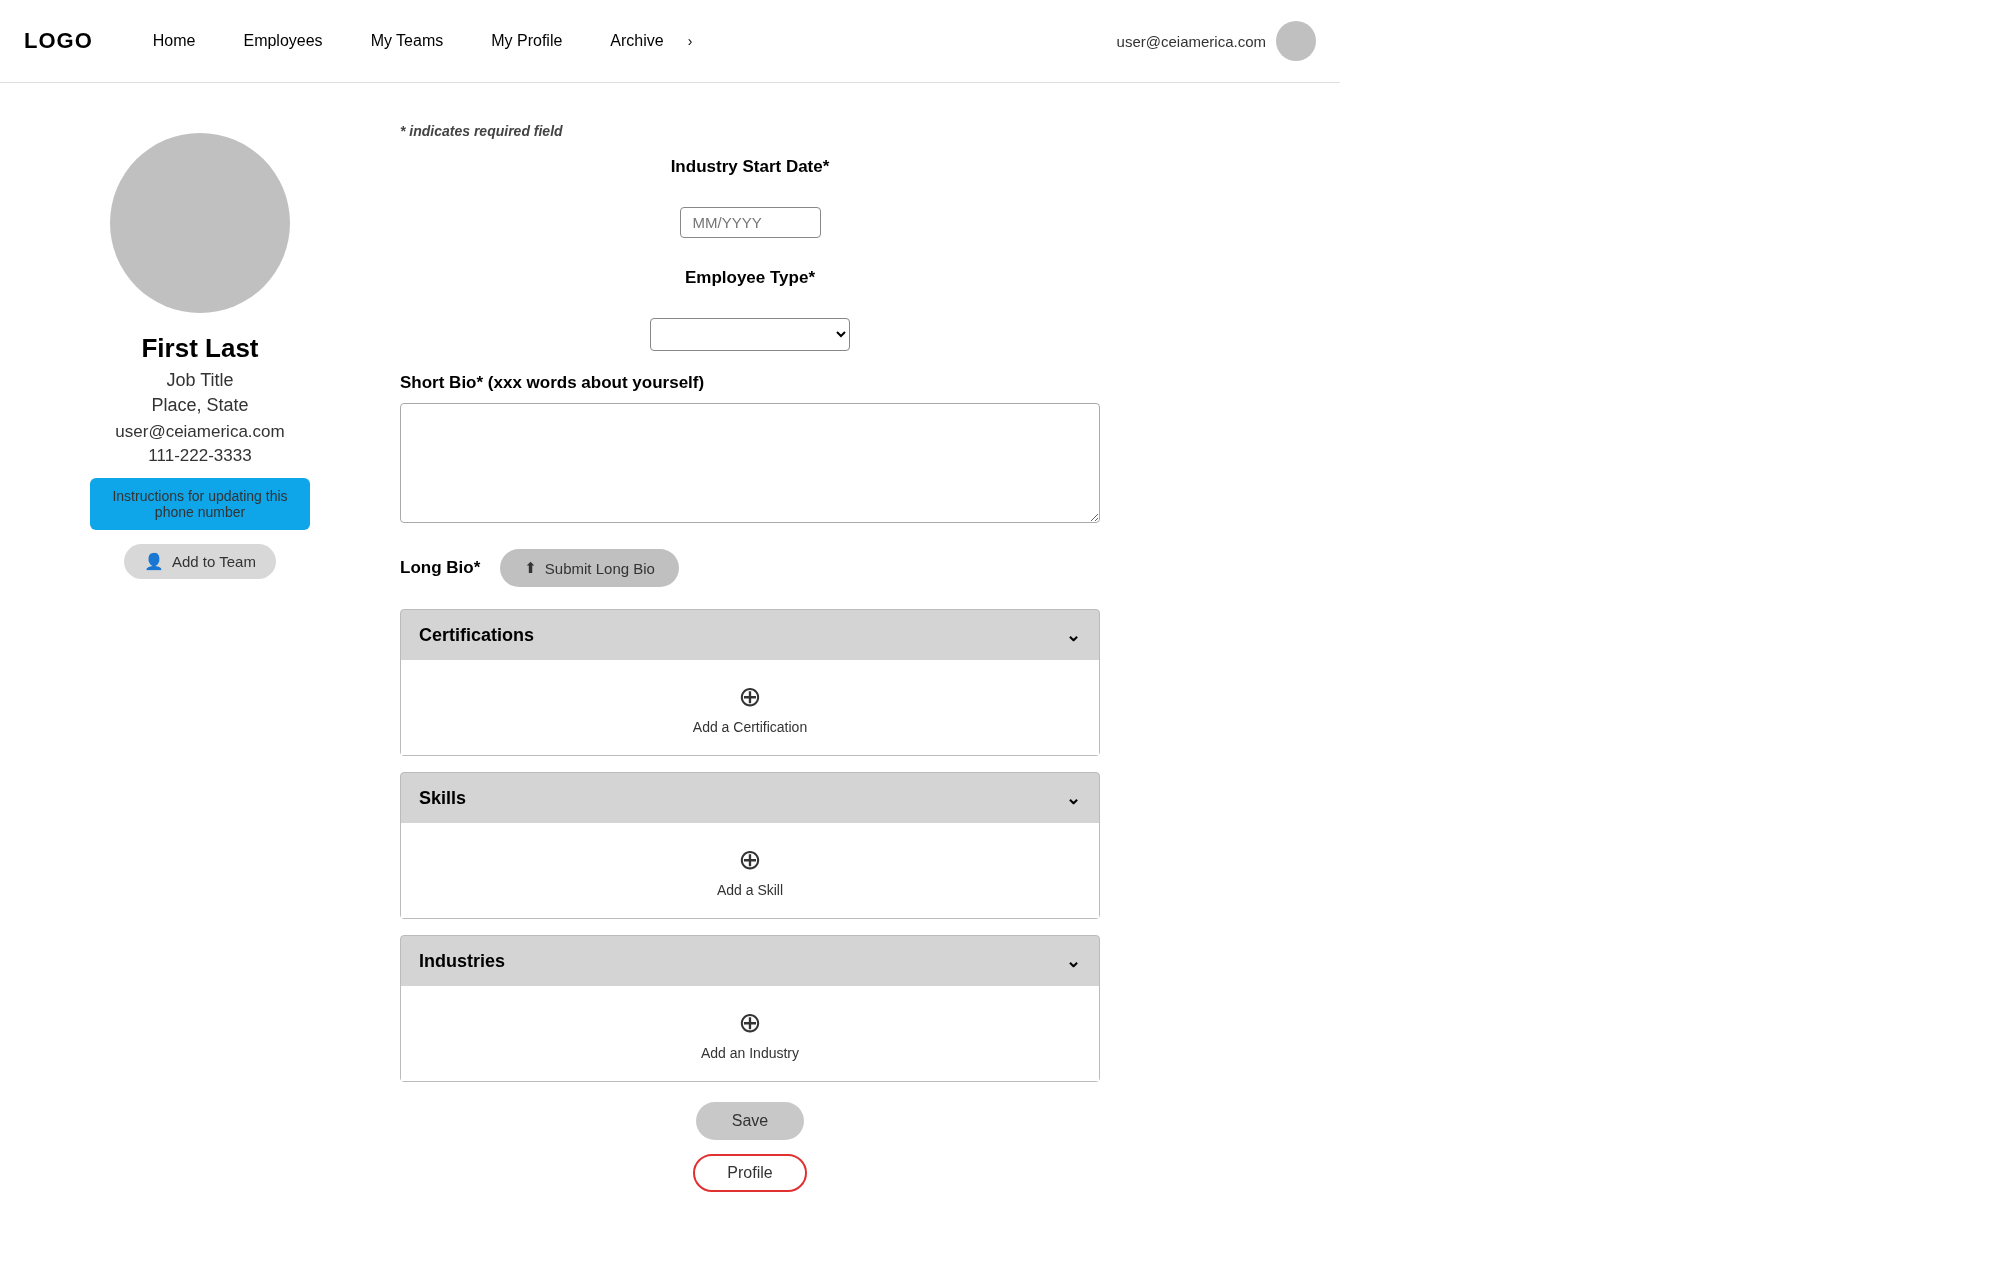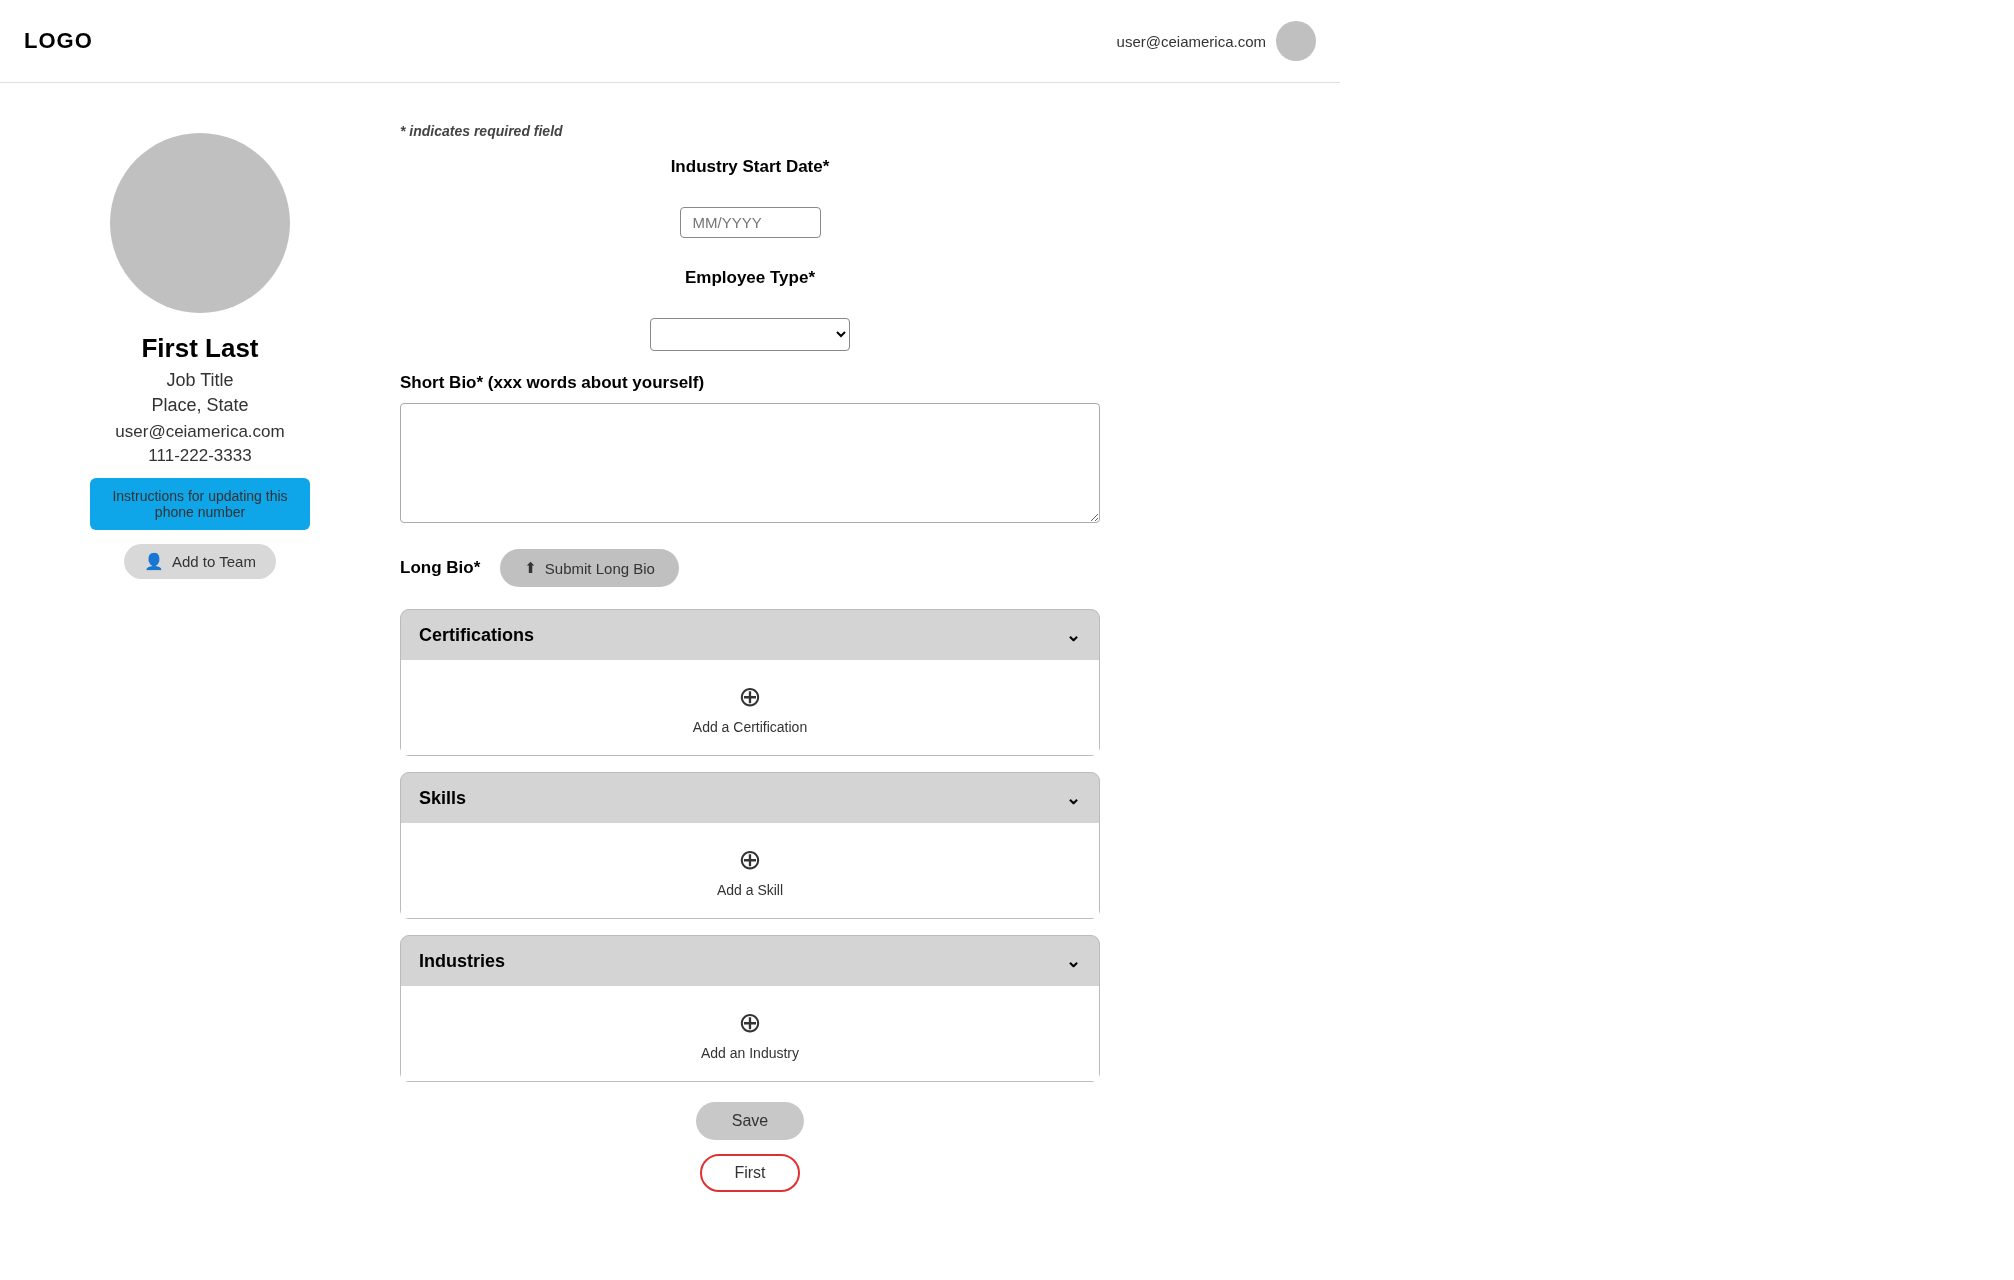--- a/index.html
+++ b/index.html
@@ -129,21 +129,21 @@
     .submit-long-bio-btn {
       background: #c0c0c0; border: none; border-radius: 20px;
       padding: 10px 24px; font-size: 15px; cursor: pointer;
       display: flex; align-items: center; gap: 8px;
       color: #333;
     }
 
     
     .accordion {
       border: 1px solid #bbb;
-      border-radius: 9px;
+      border-radius: 4px;
       margin-bottom: 16px;
       background: #d4d4d4;
     }
     .accordion-header {
       display: flex; justify-content: space-between; align-items: center;
       padding: 14px 18px;
       cursor: pointer;
       font-size: 18px; font-weight: 700;
     }
     .accordion-chevron { font-size: 18px; }
@@ -177,20 +177,30 @@
       border-radius: 20px;
       padding: 8px 32px; font-size: 16px; cursor: pointer;
       color: #333;
     }
   </style>
 </head>
 <body>
 
 <nav>
   <span class="nav-logo">LOGO</span>
+  <div class="nav-links">
+    <button class="nav-link">Home</button>
+    <button class="nav-link">Employees</button>
+    <button class="nav-link">My Teams</button>
+    <button class="nav-link">My Profile</button>
+    <div class="nav-archive-wrap">
+      <button class="nav-link">Archive</button>
+      <span class="nav-chevron">›</span>
+    </div>
+  </div>
   <div class="nav-user">
     <span class="nav-email">user@ceiamerica.com</span>
     <div class="nav-avatar"></div>
   </div>
 </nav>
 
 <div class="main">
 
   <div class="left-panel">
     <div class="profile-avatar"></div>
@@ -265,17 +275,17 @@
       <div class="accordion-body">
         <button class="add-item-btn">
           <span class="plus-circle">⊕</span>
           <span>Add an Industry</span>
         </button>
       </div>
     </div>
 
     <div class="actions">
       <button class="save-btn">Save</button>
-      <button class="cancel-btn">First</button>
+      <button class="cancel-btn">Profile</button>
     </div>
   </div>
 
 </div>
 
 </body></html>

